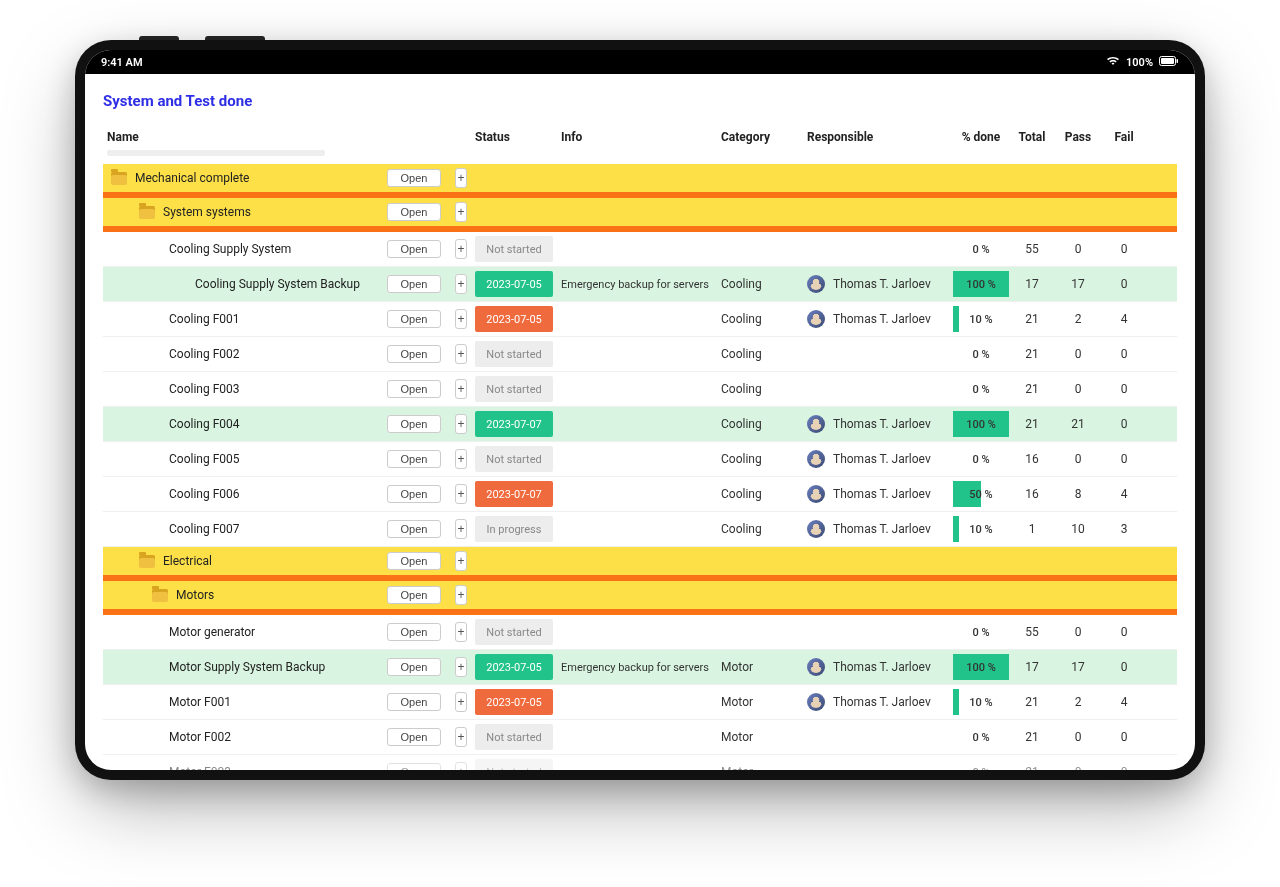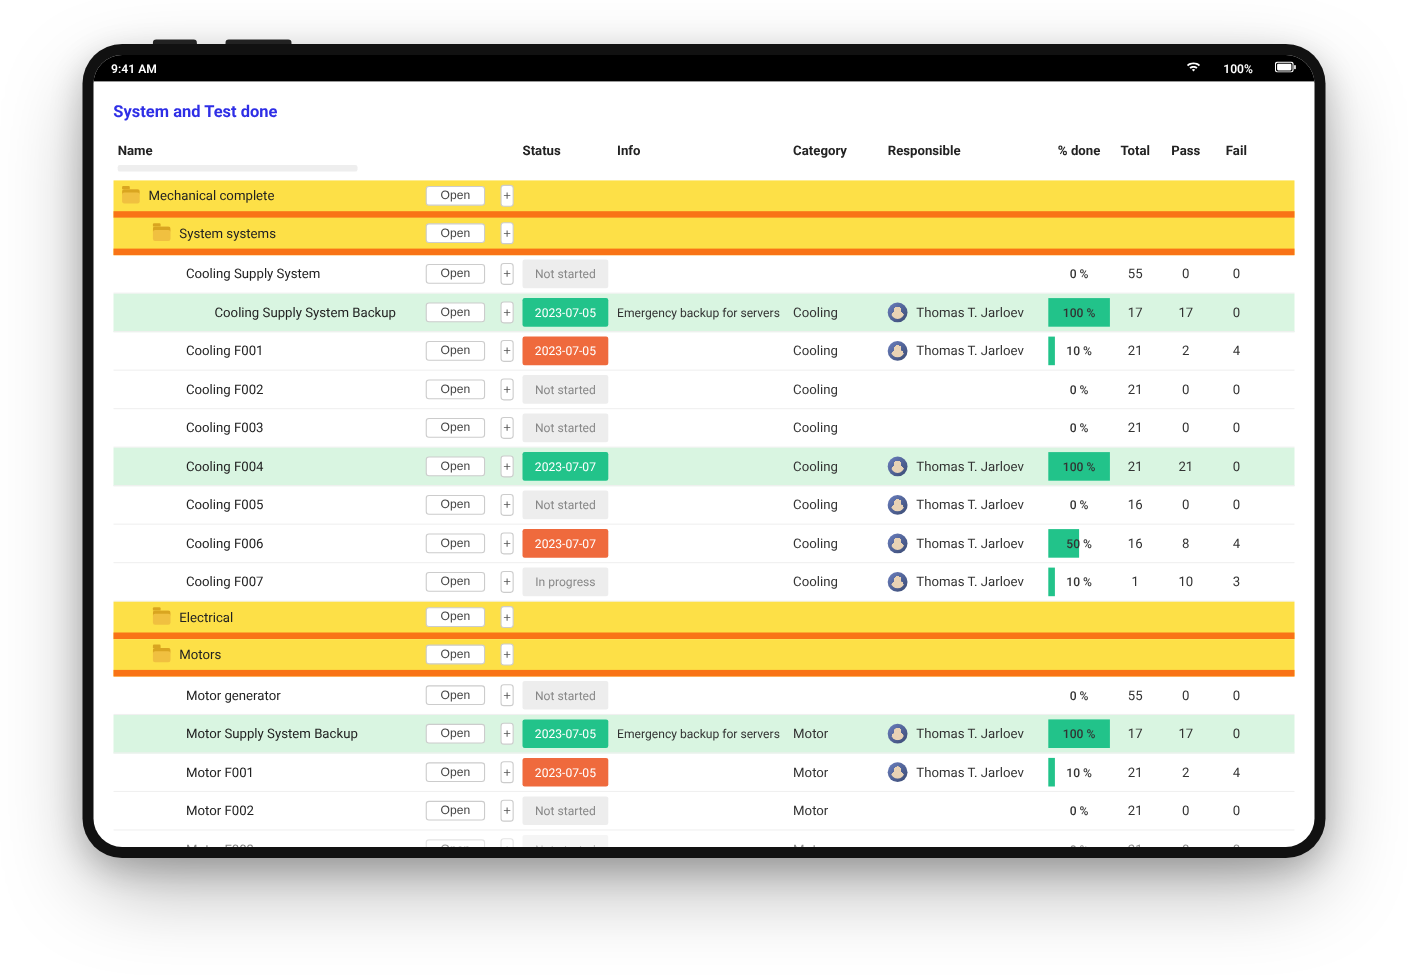--- a/index.html
+++ b/index.html
@@ -44,21 +44,21 @@
     background: #000;
     color: #fff;
     height: 24px;
     display: flex;
     align-items: center;
     justify-content: space-between;
     padding: 0 16px;
     font-size: 11px;
     font-weight: 600;
   }
-  .statusbar .right { display: flex; align-items: flex-start; gap: 20px; }
+  .statusbar .right { display: flex; align-items: flex-start; gap: 6px; }
   .wifi-icon, .battery-icon { display: inline-block; }
   .content {
     flex: 1;
     overflow: hidden;
     padding: 18px 18px 0 18px;
     display: flex;
     flex-direction: column;
   }
   .page-title {
     color: #2e2ee6;
@@ -554,21 +554,21 @@
               <div class="cell"></div>
               <div class="cell"></div>
               <div class="cell"></div>
               <div class="cell"></div>
               <div class="cell"></div>
               <div class="cell"></div>
               <div class="cell"></div>
               <div class="cell"></div>
             </div>
             <div class="row folder">
-              <div class="cell name-cell" style="padding-left:36px">
+              <div class="cell name-cell" style="padding-left:49px">
                 <span class="folder-icon"></span>
                 <span>Motors</span>
               </div>
               <div class="cell">
                 <button class="open-btn">Open</button>
               </div>
               <div class="cell">
                 <button class="plus-btn">+</button>
               </div>
               <div class="cell"></div>

